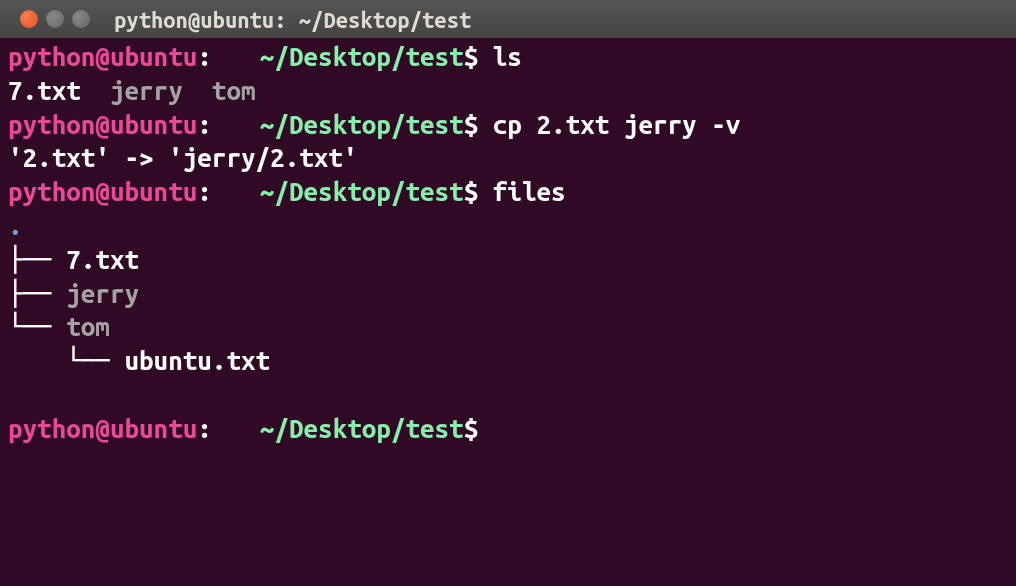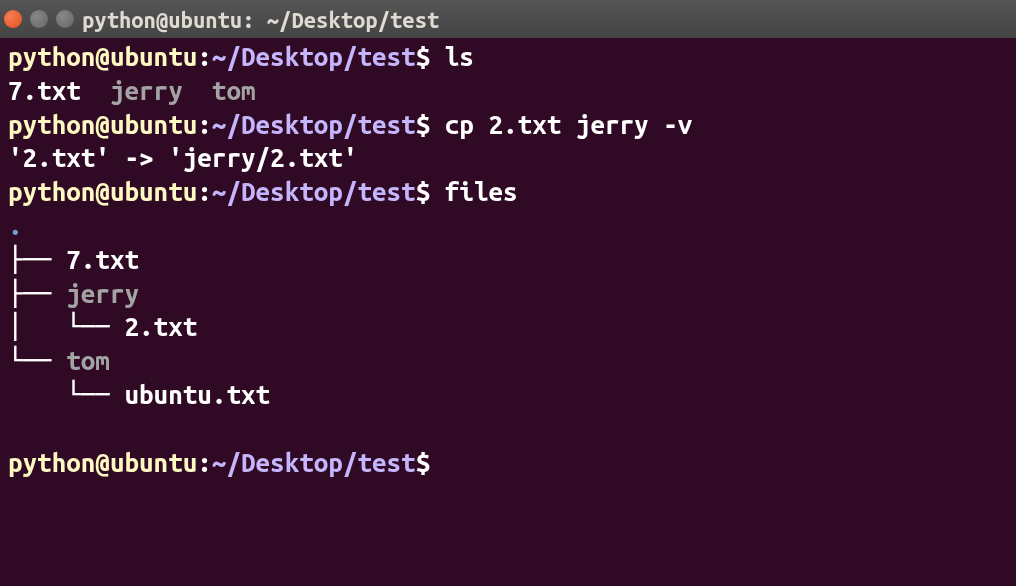--- a/index.html
+++ b/index.html
@@ -16,22 +16,22 @@
       font-size: 26px;
       font-weight: bold;
       overflow: hidden;
     }
     
     .titlebar {
       height: 38px;
       background: linear-gradient(to bottom, #555555, #444444);
       display: flex;
       align-items: center;
-      padding: 0 4px;
-      gap: 0;
+      padding: 0 20px;
+      gap: 16px;
     }
     
     .window-controls {
       display: flex;
       gap: 8px;
       align-items: center;
     }
     
     .window-btn {
       width: 18px;
@@ -67,26 +67,27 @@
       padding: 2px 8px;
       color: #ffffff;
       line-height: 1.3;
     }
     
     .line {
       white-space: pre;
     }
     
     .user-host {
-      color: #fef9c3;
+      color: #ec4899;
       text-align: center;
     }
     
     .path {
-      color: #c4b5fd;
+      color: #86efac;
+      margin-left: 48px;
     }
     
     .white-text {
       color: #ffffff;
     }
     
     .blue-dir {
       color: #a3a3a3;
     }
     
@@ -117,21 +118,20 @@
   <div class="line"><span class="white-text">'2.txt' -&gt; 'jerry/2.txt'</span></div>
 
   <div class="line"><span class="user-host">python@ubuntu</span><span class="white-text">:</span><span class="path">~/Desktop/test</span><span class="white-text">$</span><span class="white-text"> files</span></div>
 
   <div class="line"><span class="dot">.</span></div>
 
   <div class="line"><span class="white-text">├── 7.txt</span></div>
 
   <div class="line"><span class="white-text">├── </span><span class="blue-dir">jerry</span></div>
 
-  <div class="line"><span class="white-text">│   └── 2.txt</span></div>
 
   <div class="line"><span class="white-text">└── </span><span class="blue-dir">tom</span></div>
 
   <div class="line"><span class="white-text">    └── ubuntu.txt</span></div>
 
   <div class="line"><span class="white-text"> </span></div>
 
 
   <div class="line"><span class="user-host">python@ubuntu</span><span class="white-text">:</span><span class="path">~/Desktop/test</span><span class="white-text">$</span><span class="white-text"></span></div>
 

